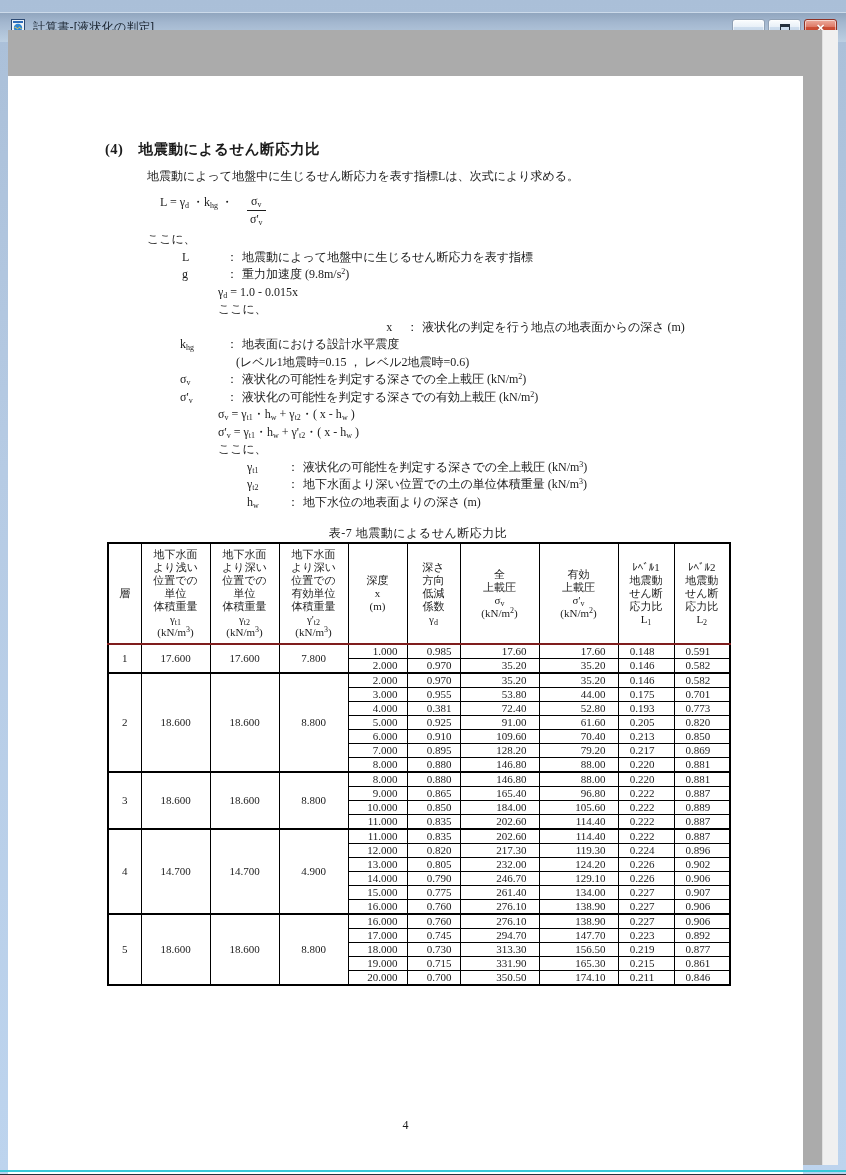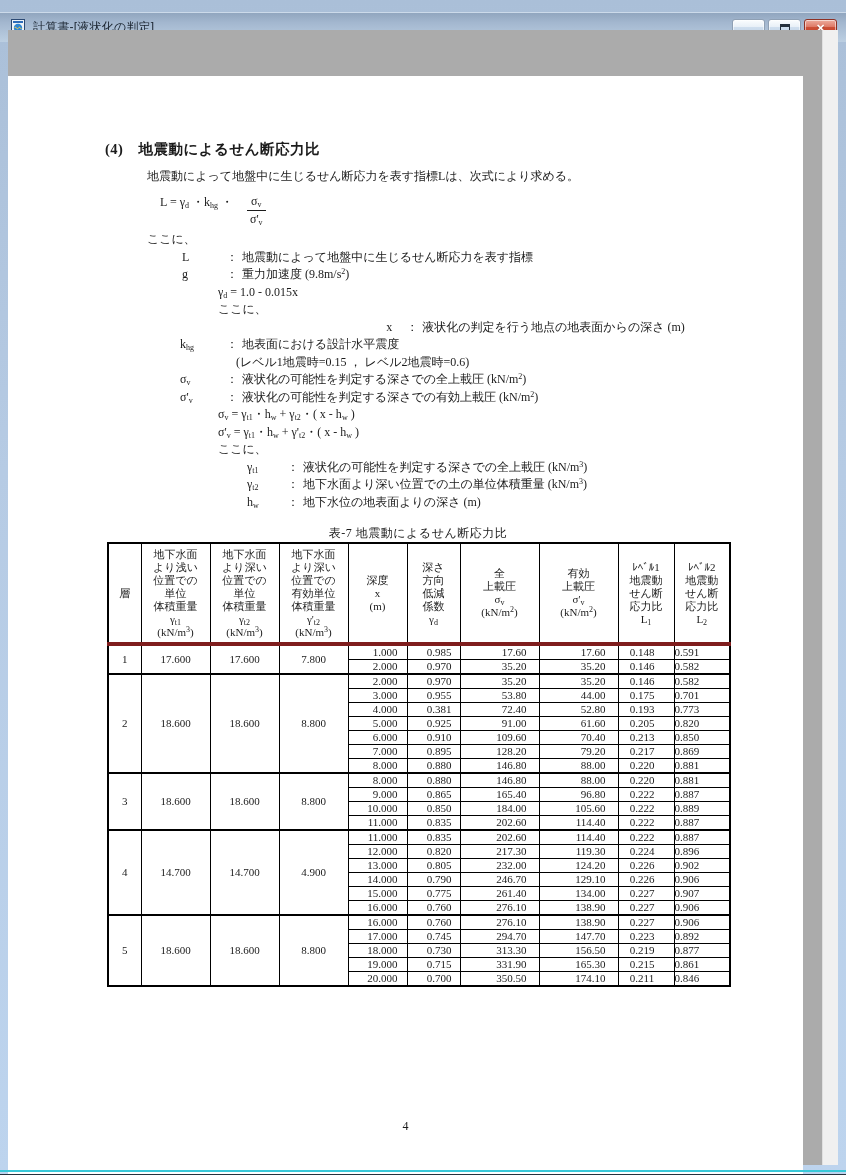--- a/index.html
+++ b/index.html
@@ -62,31 +62,31 @@
 
   sub { font-size:8px; vertical-align:-2px; line-height:0; }
   sup { font-size:8px; vertical-align:4px; line-height:0; }
 
   .table-caption { width:622px; margin:14px 0 0 99px; text-align:center; font-size:12px; letter-spacing:.5px; }
 
   table.shear { border-collapse:collapse; table-layout:fixed; margin-left:99px; width:622px;
     border:2px solid #000; }
   table.shear th, table.shear td { border-left:1px solid #000; font-weight:normal; overflow:hidden; }
   table.shear thead tr { height:101px; }
-  table.shear thead th { border-bottom:4px solid #7f1d1d; font-size:11px; line-height:13px; text-align:center; vertical-align:middle; padding:1px 0; }
+  table.shear thead th { border-bottom:2px solid #7f1d1d; font-size:11px; line-height:13px; text-align:center; vertical-align:middle; padding:1px 0; }
   table.shear tbody td { font-size:11px; line-height:13px; height:13px; padding:0; }
   table.shear tbody tr.layer-first td { border-top:2px solid #000; }
   table.shear tbody tr.sub-row td { border-top:1px solid #000; }
   td.cell-center { text-align:center; vertical-align:middle; }
   td.col-depth { text-align:right; padding-right:9px !important; }
   td.col-gd    { text-align:right; padding-right:8px !important; }
   td.col-sv    { text-align:right; padding-right:12px !important; }
   td.col-sev   { text-align:right; padding-right:12px !important; }
   td.col-l1    { text-align:center; padding-right:8px !important; }
-  td.col-l2    { text-align:left; padding-right:8px !important; }
+  td.col-l2    { text-align:center; padding-right:8px !important; }
 
   .page-number { width:795px; text-align:center; margin-top:132px; font-size:12px; }
 </style>
 </head>
 <body>
 
 <div class="window">
 
   <div class="titlebar">
     <svg class="app-icon" viewBox="0 0 16 16">

